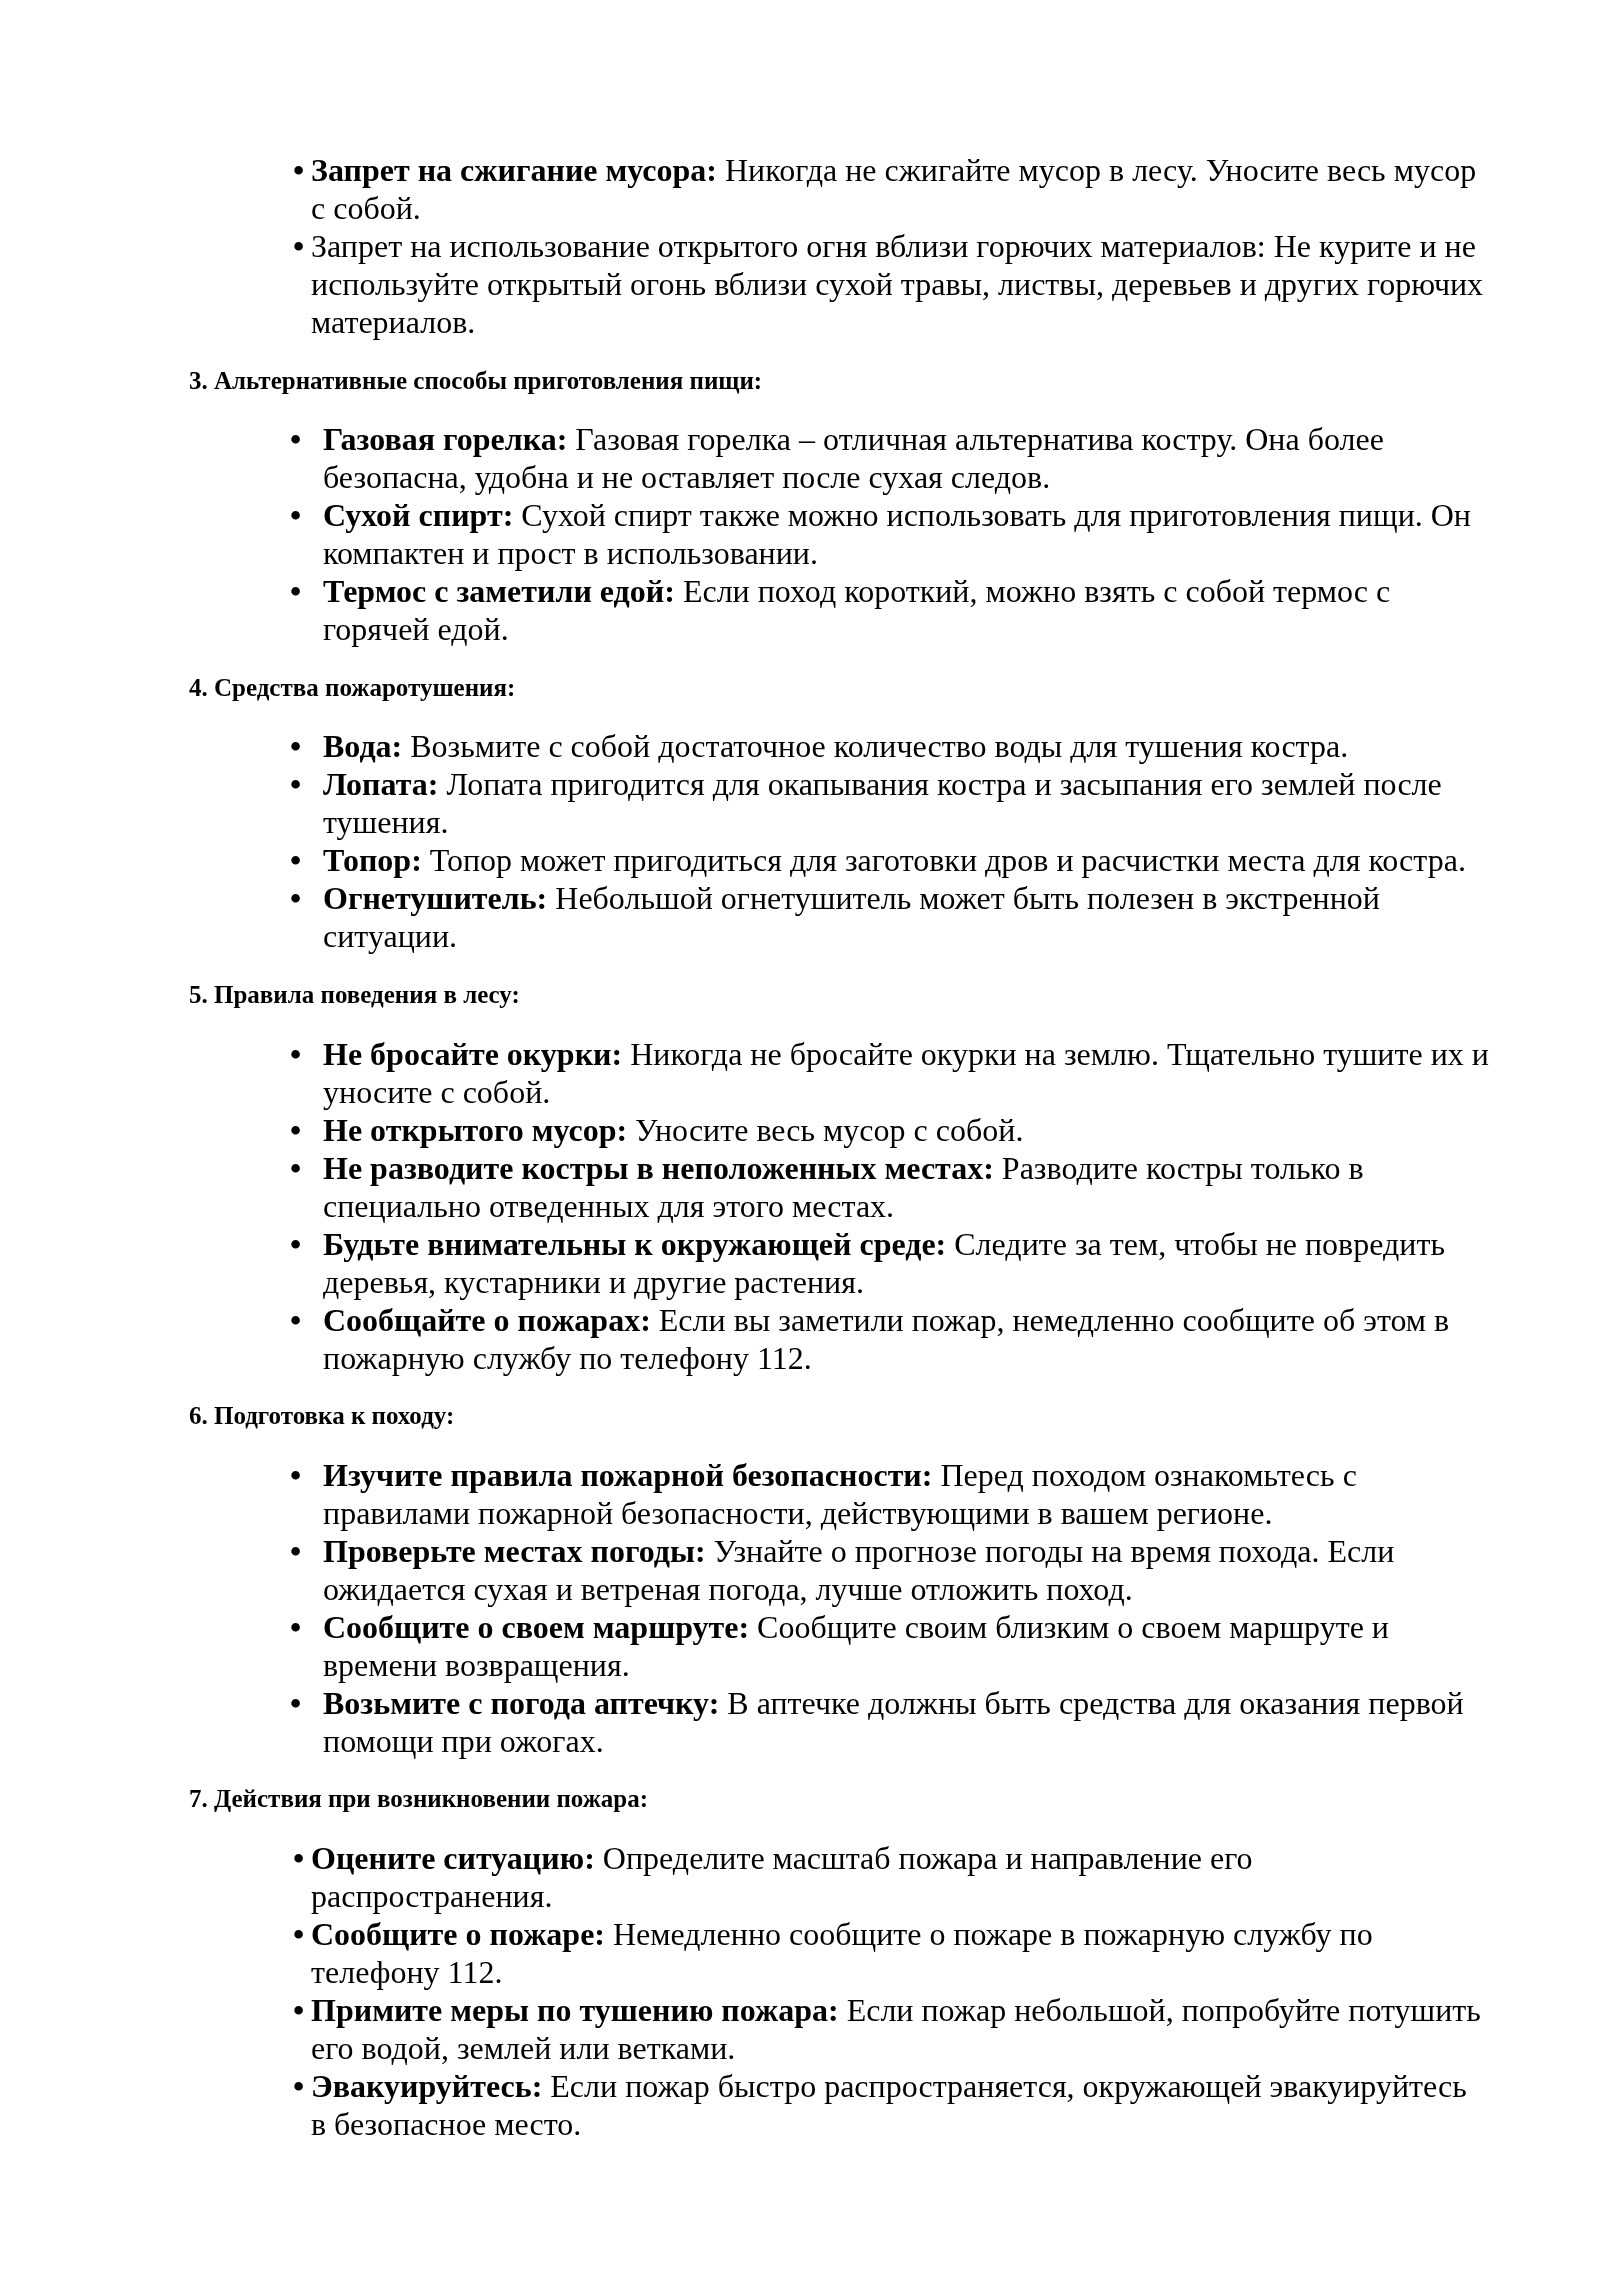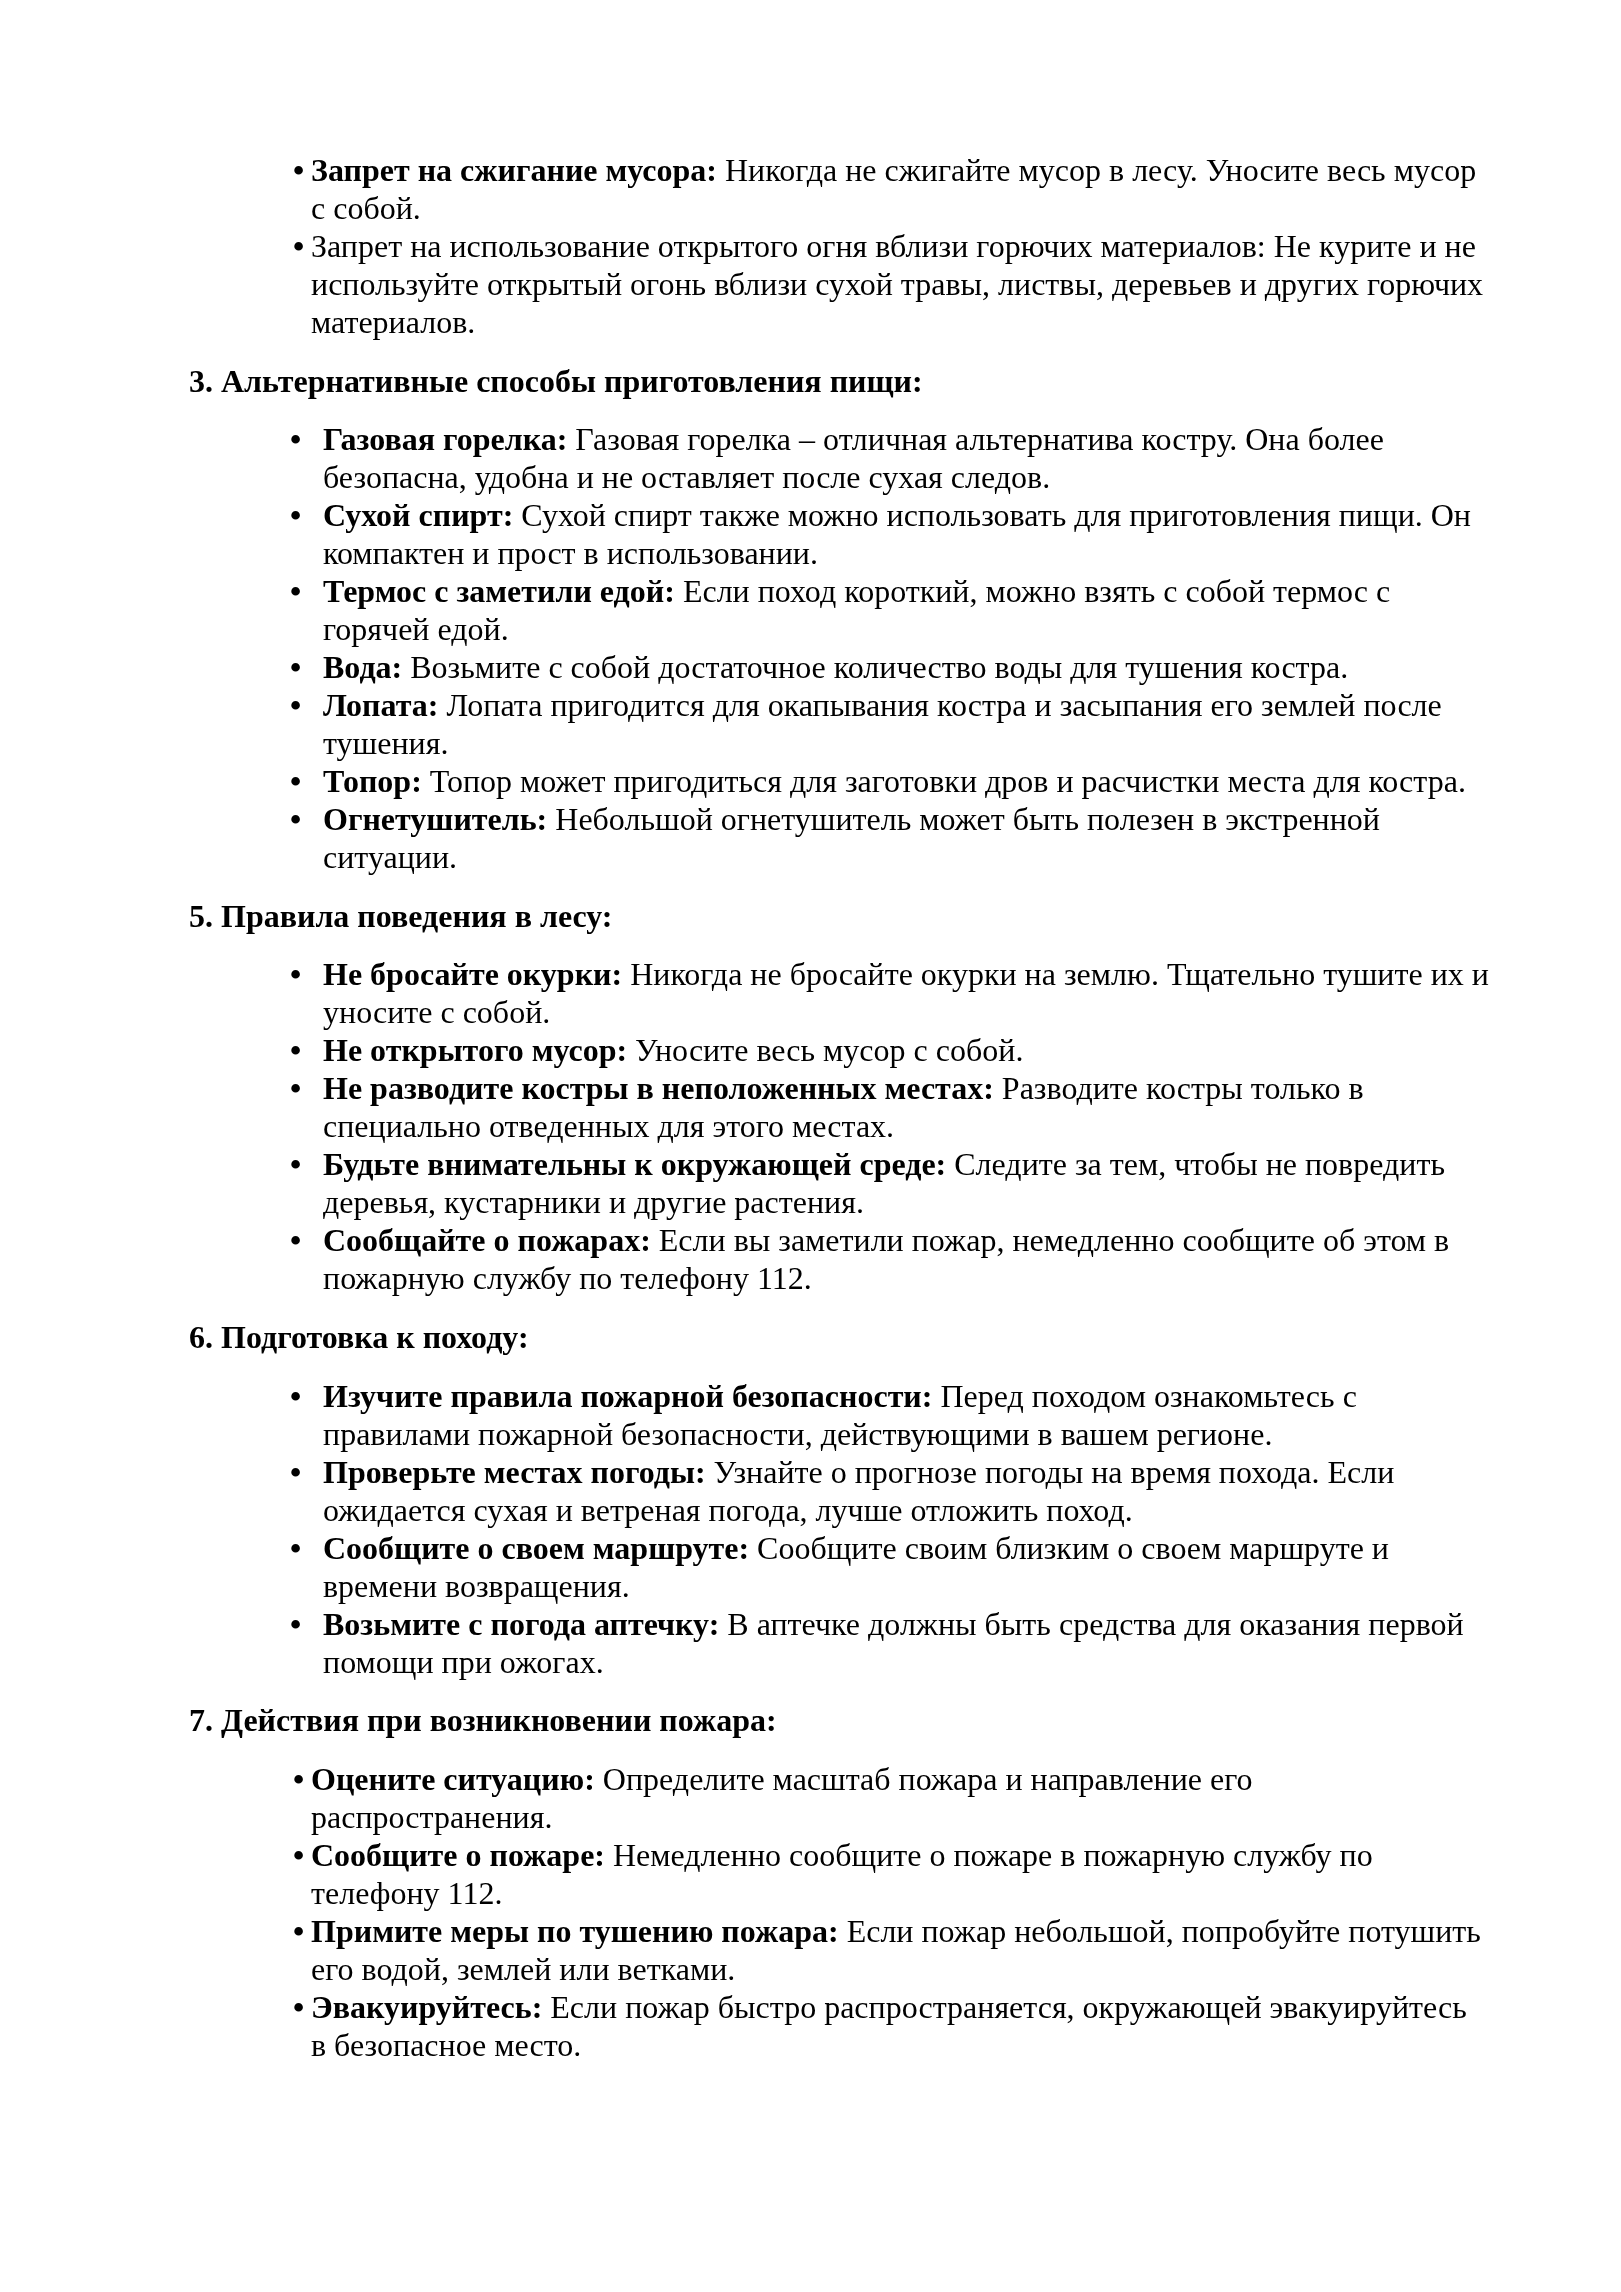--- a/index.html
+++ b/index.html
@@ -9,21 +9,21 @@
     box-sizing: border-box;
     background: #ffffff;
     color: #000000;
     padding: 151px 132px 0 189px;
     font-family: "Liberation Serif", "DejaVu Serif", serif;
     font-size: 32px;
     line-height: 38px;
     overflow: hidden;
   }
   .heading {
-    font-size: 32px;
+    font-size: 25px;
     line-height: 38px;
     font-weight: bold;
     margin: 20.6px 0 20.6px 0;
   }
   ul.list { list-style: none; margin: 0; padding: 0; }
   ul.list li { position: relative; }
   .tight li { padding-left: 122px; }
   .tight .bullet-marker { position: absolute; left: 104px; top: 0; font-weight: bold; }
   .wide li { padding-left: 134px; }
   .wide .bullet-marker { position: absolute; left: 101px; top: 0; font-weight: bold; }
@@ -42,20 +42,21 @@
   <section>
     <h2 class="heading">3. Альтернативные способы приготовления пищи:</h2>
     <ul class="list wide">
       <li><span class="bullet-marker">•</span><span class="item-lead">Газовая горелка:</span><span class="item-rest"> Газовая горелка – отличная альтернатива костру. Она более безопасна, удобна и не оставляет после сухая следов.</span></li>
       <li><span class="bullet-marker">•</span><span class="item-lead">Сухой спирт:</span><span class="item-rest"> Сухой спирт также можно использовать для приготовления пищи. Он компактен и прост в использовании.</span></li>
       <li><span class="bullet-marker">•</span><span class="item-lead">Термос с заметили едой:</span><span class="item-rest"> Если поход короткий, можно взять с собой термос с горячей едой.</span></li>
     </ul>
   </section>
 
   <section>
+    <h2 class="heading">4. Средства пожаротушения:</h2>
     <ul class="list wide">
       <li><span class="bullet-marker">•</span><span class="item-lead">Вода:</span><span class="item-rest"> Возьмите с собой достаточное количество воды для тушения костра.</span></li>
       <li><span class="bullet-marker">•</span><span class="item-lead">Лопата:</span><span class="item-rest"> Лопата пригодится для окапывания костра и засыпания его землей после тушения.</span></li>
       <li><span class="bullet-marker">•</span><span class="item-lead">Топор:</span><span class="item-rest"> Топор может пригодиться для заготовки дров и расчистки места для костра.</span></li>
       <li><span class="bullet-marker">•</span><span class="item-lead">Огнетушитель:</span><span class="item-rest"> Небольшой огнетушитель может быть полезен в экстренной ситуации.</span></li>
     </ul>
   </section>
 
   <section>
     <h2 class="heading">5. Правила поведения в лесу:</h2>

